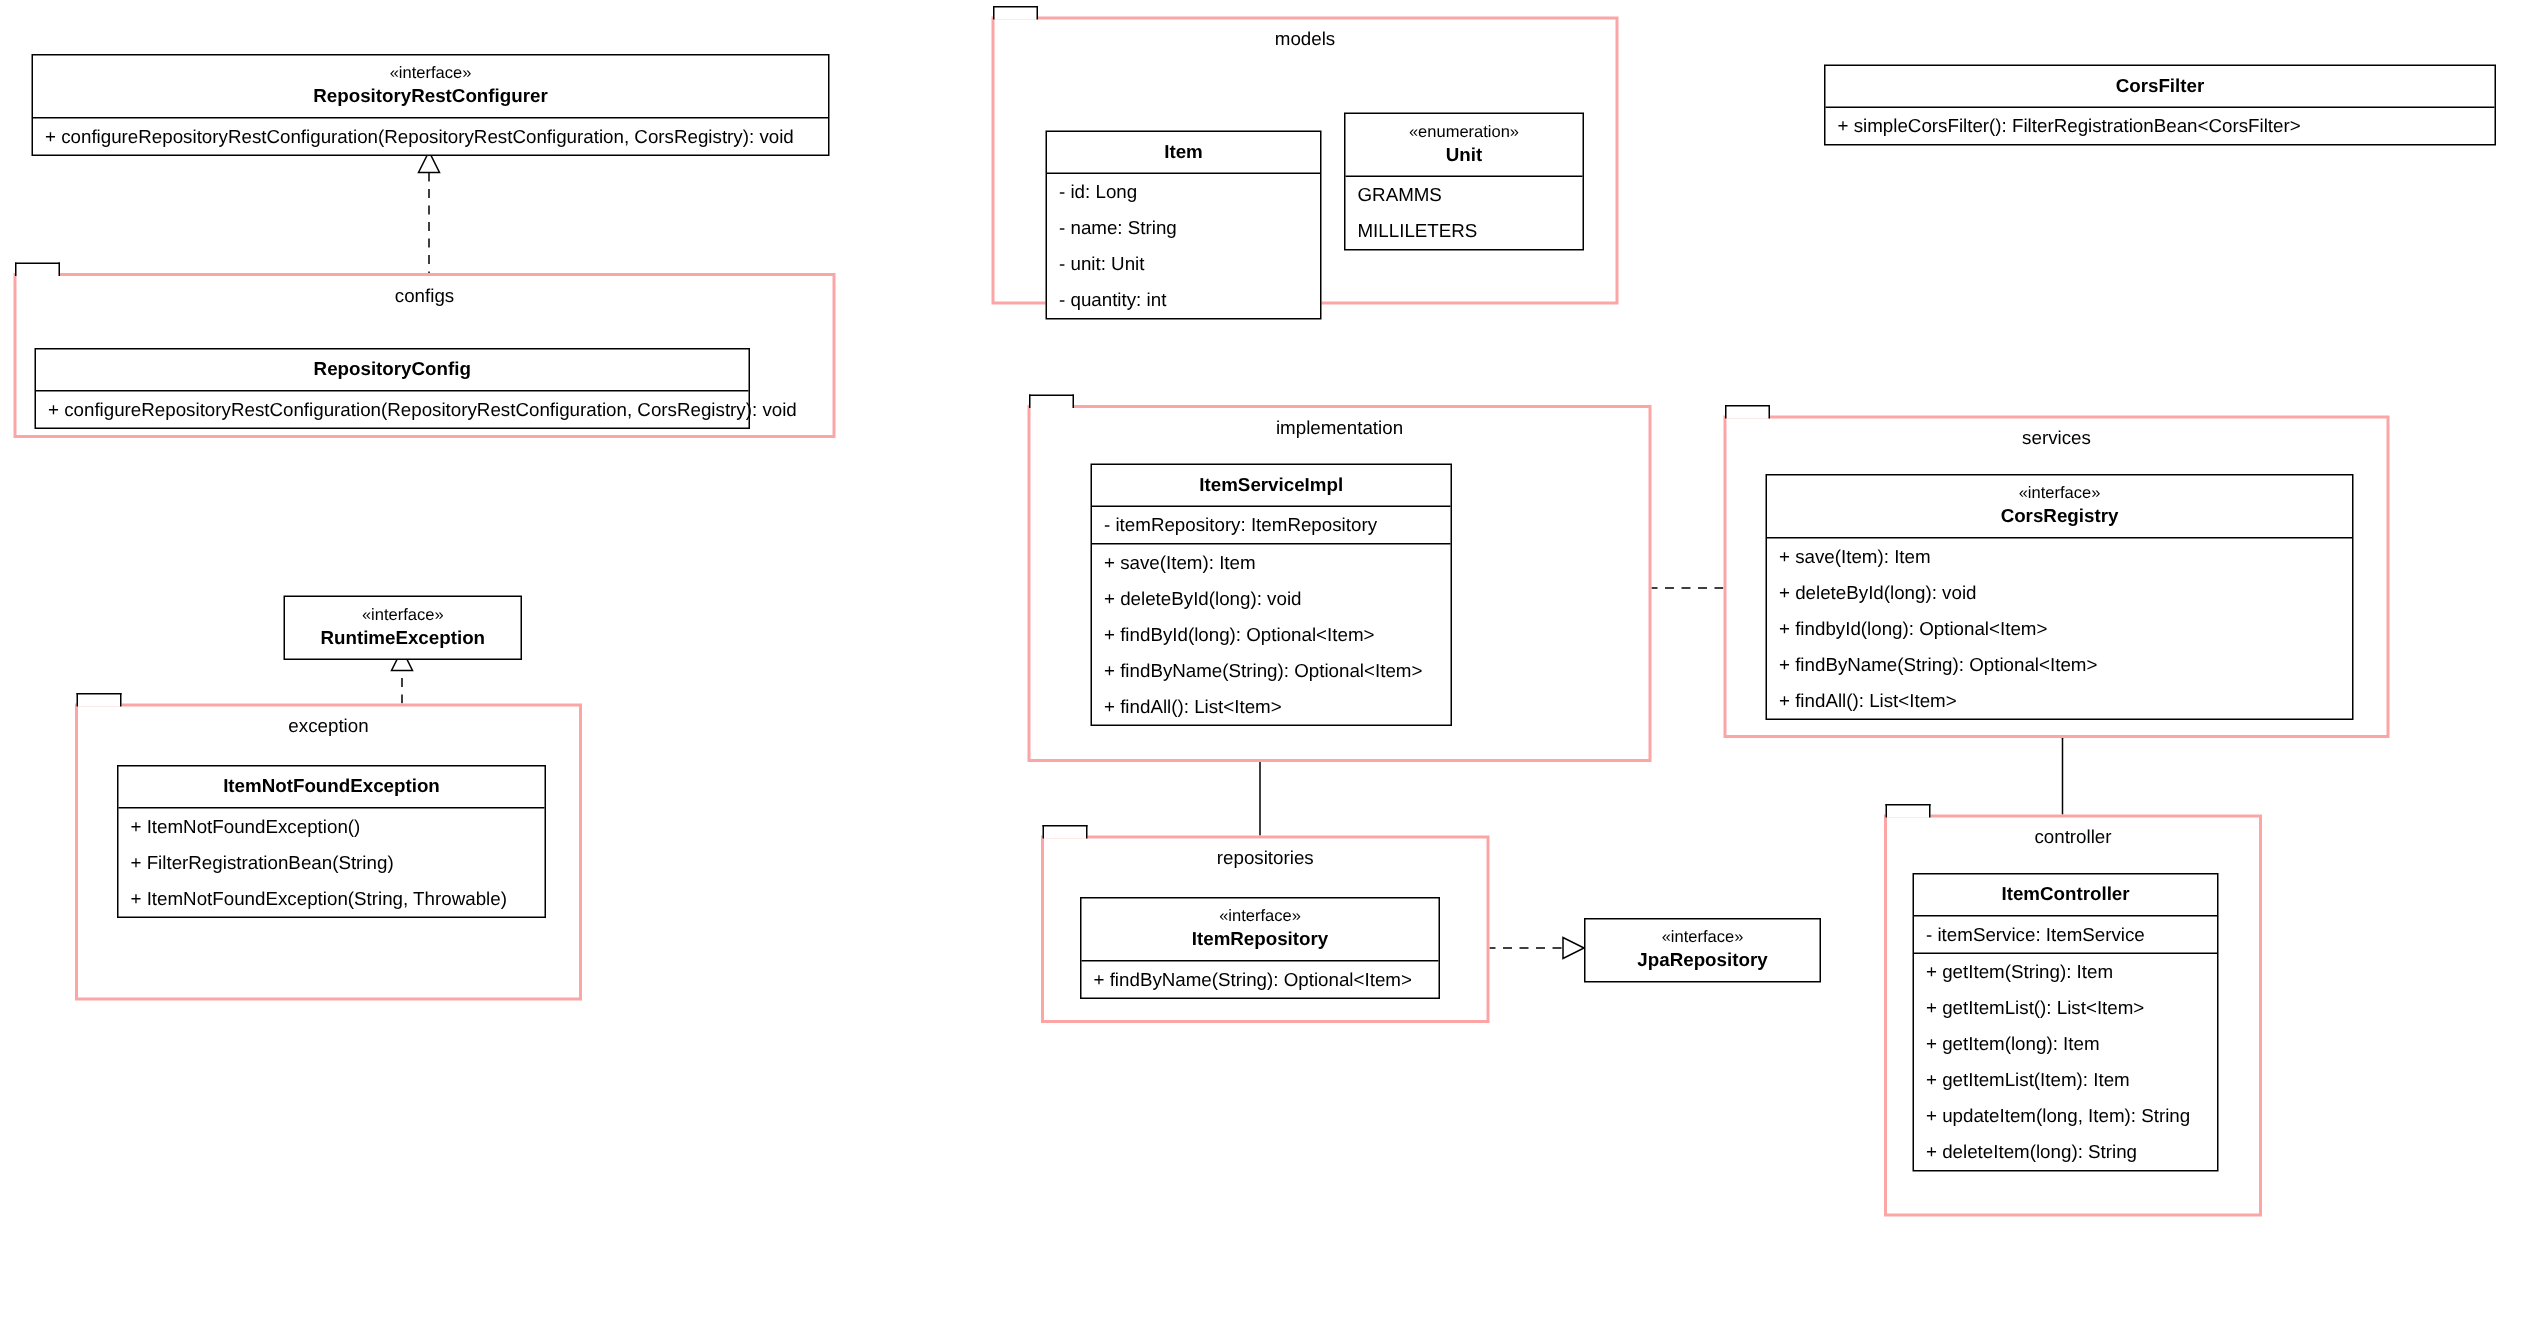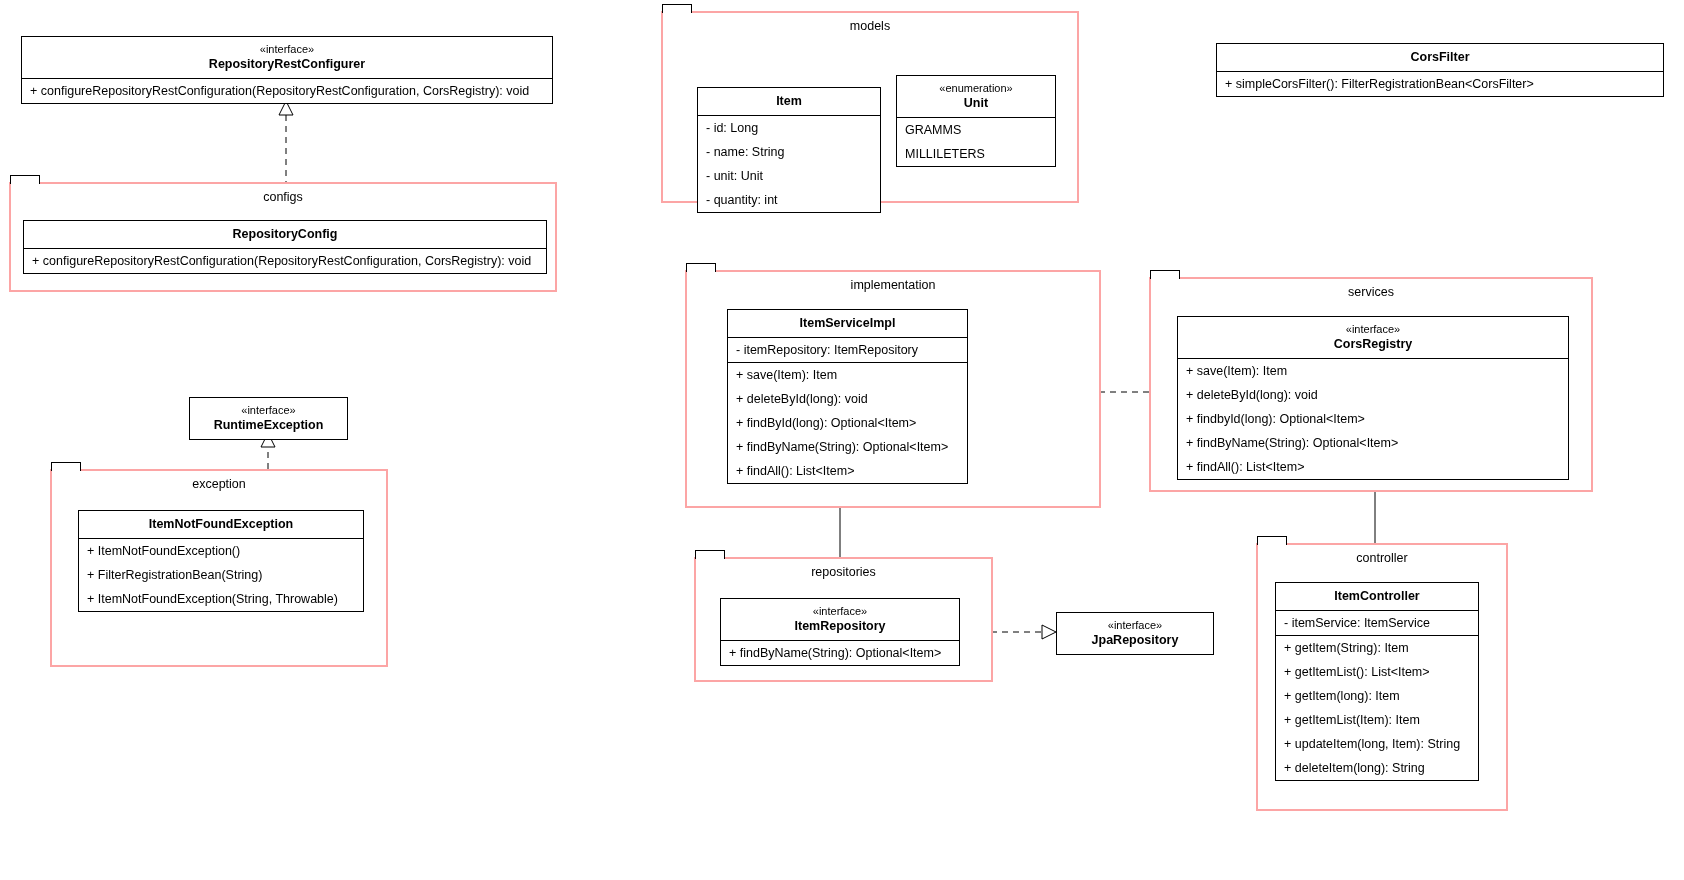--- a/index.html
+++ b/index.html
@@ -129,21 +129,21 @@
       <div class="cls-title">RepositoryRestConfigurer</div>
     </div>
     <div class="cls-sec">
       <div class="row">+ configureRepositoryRestConfiguration(RepositoryRestConfiguration, CorsRegistry): void</div>
     </div>
   </div>
 
   <div class="pkg" style="left:9px; top:182px; width:548px; height:110px;">
     <div class="pkg-tab"></div>
     <div class="pkg-name">configs</div>
-    <div class="cls" style="left:12px; top:36px; width:524px;">
+    <div class="cls" style="left:12px; top:48px; width:477px;">
       <div class="cls-head">
         <div class="cls-title">RepositoryConfig</div>
       </div>
       <div class="cls-sec">
         <div class="row">+ configureRepositoryRestConfiguration(RepositoryRestConfiguration, CorsRegistry): void</div>
       </div>
     </div>
   </div>
 
   <div class="cls bold" style="left:189px; top:397px; width:159px;">

